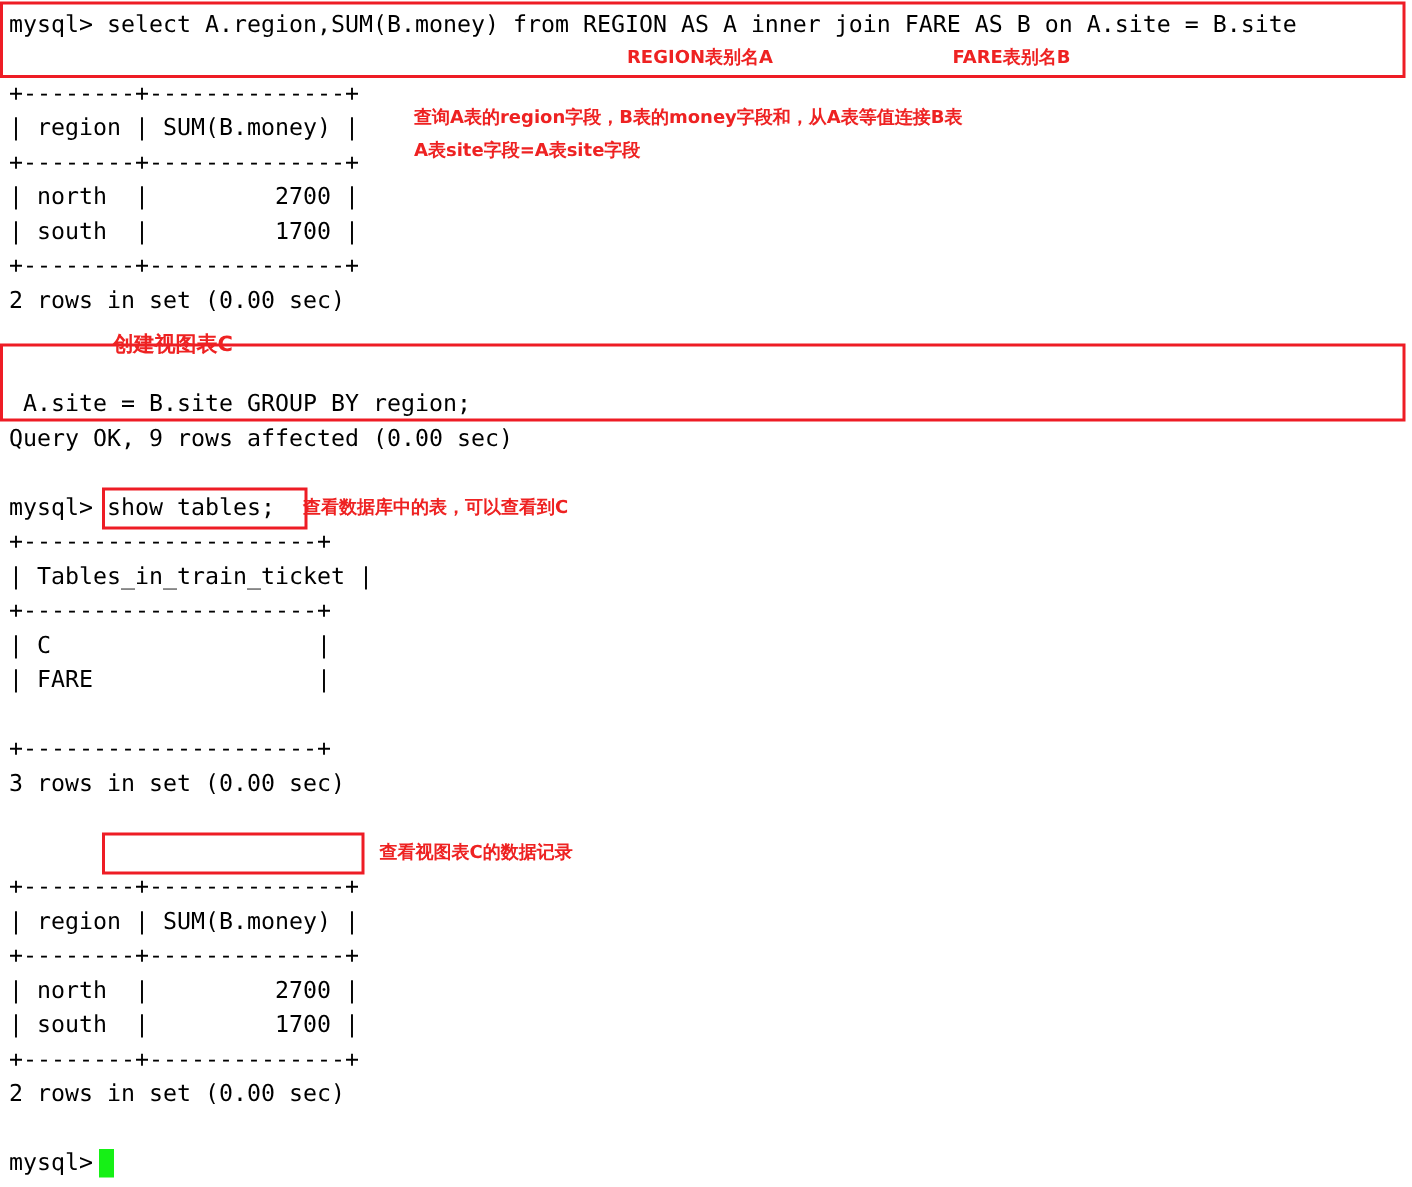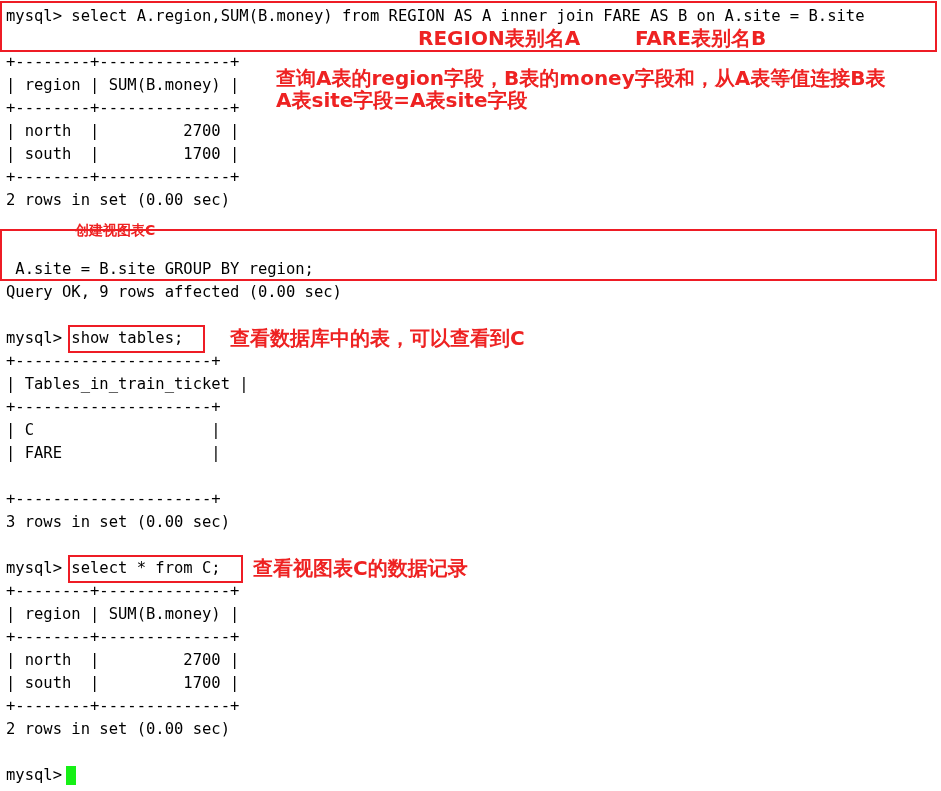--- a/index.html
+++ b/index.html
@@ -43,21 +43,21 @@
     box-sizing: border-box;
     pointer-events: none;
   }
 
   
   .anno {
     position: absolute;
     color: #ee2222;
     font-family: "DejaVu Sans", "Liberation Sans", sans-serif;
     font-weight: bold;
-    font-size: 20px;
+    font-size: 12px;
     line-height: 21px;
     white-space: pre;
   }
   .anno.small { font-size: 14px; }
 
   
   #cursor {
     position: absolute;
     background: #16f016;
     width: 10px;
@@ -83,21 +83,20 @@
 
   <div class="tline" style="top:327px">mysql&gt; show tables;</div>
   <div class="tline" style="top:350px">+---------------------+</div>
   <div class="tline" style="top:373px">| Tables_in_train_ticket |</div>
   <div class="tline" style="top:396px">+---------------------+</div>
   <div class="tline" style="top:419px">| C                   |</div>
   <div class="tline" style="top:442px">| FARE                |</div>
   <div class="tline" style="top:488px">+---------------------+</div>
   <div class="tline" style="top:511px">3 rows in set (0.00 sec)</div>
 
-  <div class="tline" style="top:557px">mysql&gt; select * from C;</div>
   <div class="tline" style="top:580px">+--------+--------------+</div>
   <div class="tline" style="top:603px">| region | SUM(B.money) |</div>
   <div class="tline" style="top:626px">+--------+--------------+</div>
   <div class="tline" style="top:649px">| north  |         2700 |</div>
   <div class="tline" style="top:672px">| south  |         1700 |</div>
   <div class="tline" style="top:695px">+--------+--------------+</div>
   <div class="tline" style="top:718px">2 rows in set (0.00 sec)</div>
 
   <div class="tline" style="top:764px">mysql&gt;</div>
 
@@ -110,15 +109,15 @@
 <div class="redbox" style="left:68px; top:555px; width:175px; height:28px;"></div>
 
 <div class="anno" style="left:418px; top:28px;">REGION表别名A</div>
 <div class="anno" style="left:635px; top:28px;">FARE表别名B</div>
 
 <div class="anno" style="left:276px; top:68px;">查询A表的region字段，B表的money字段和，从A表等值连接B表</div>
 <div class="anno" style="left:276px; top:90px;">A表site字段=A表site字段</div>
 
 <div class="anno small" style="left:75px; top:201px;margin-top:19px;">创建视图表C</div>
 
-<div class="anno" style="left:230px; top:328px;">查看数据库中的表，可以查看到C</div>
+<div class="anno" style="left:202px; top:328px;">查看数据库中的表，可以查看到C</div>
 
 <div class="anno" style="left:253px; top:558px;">查看视图表C的数据记录</div>
 
 </body></html>

